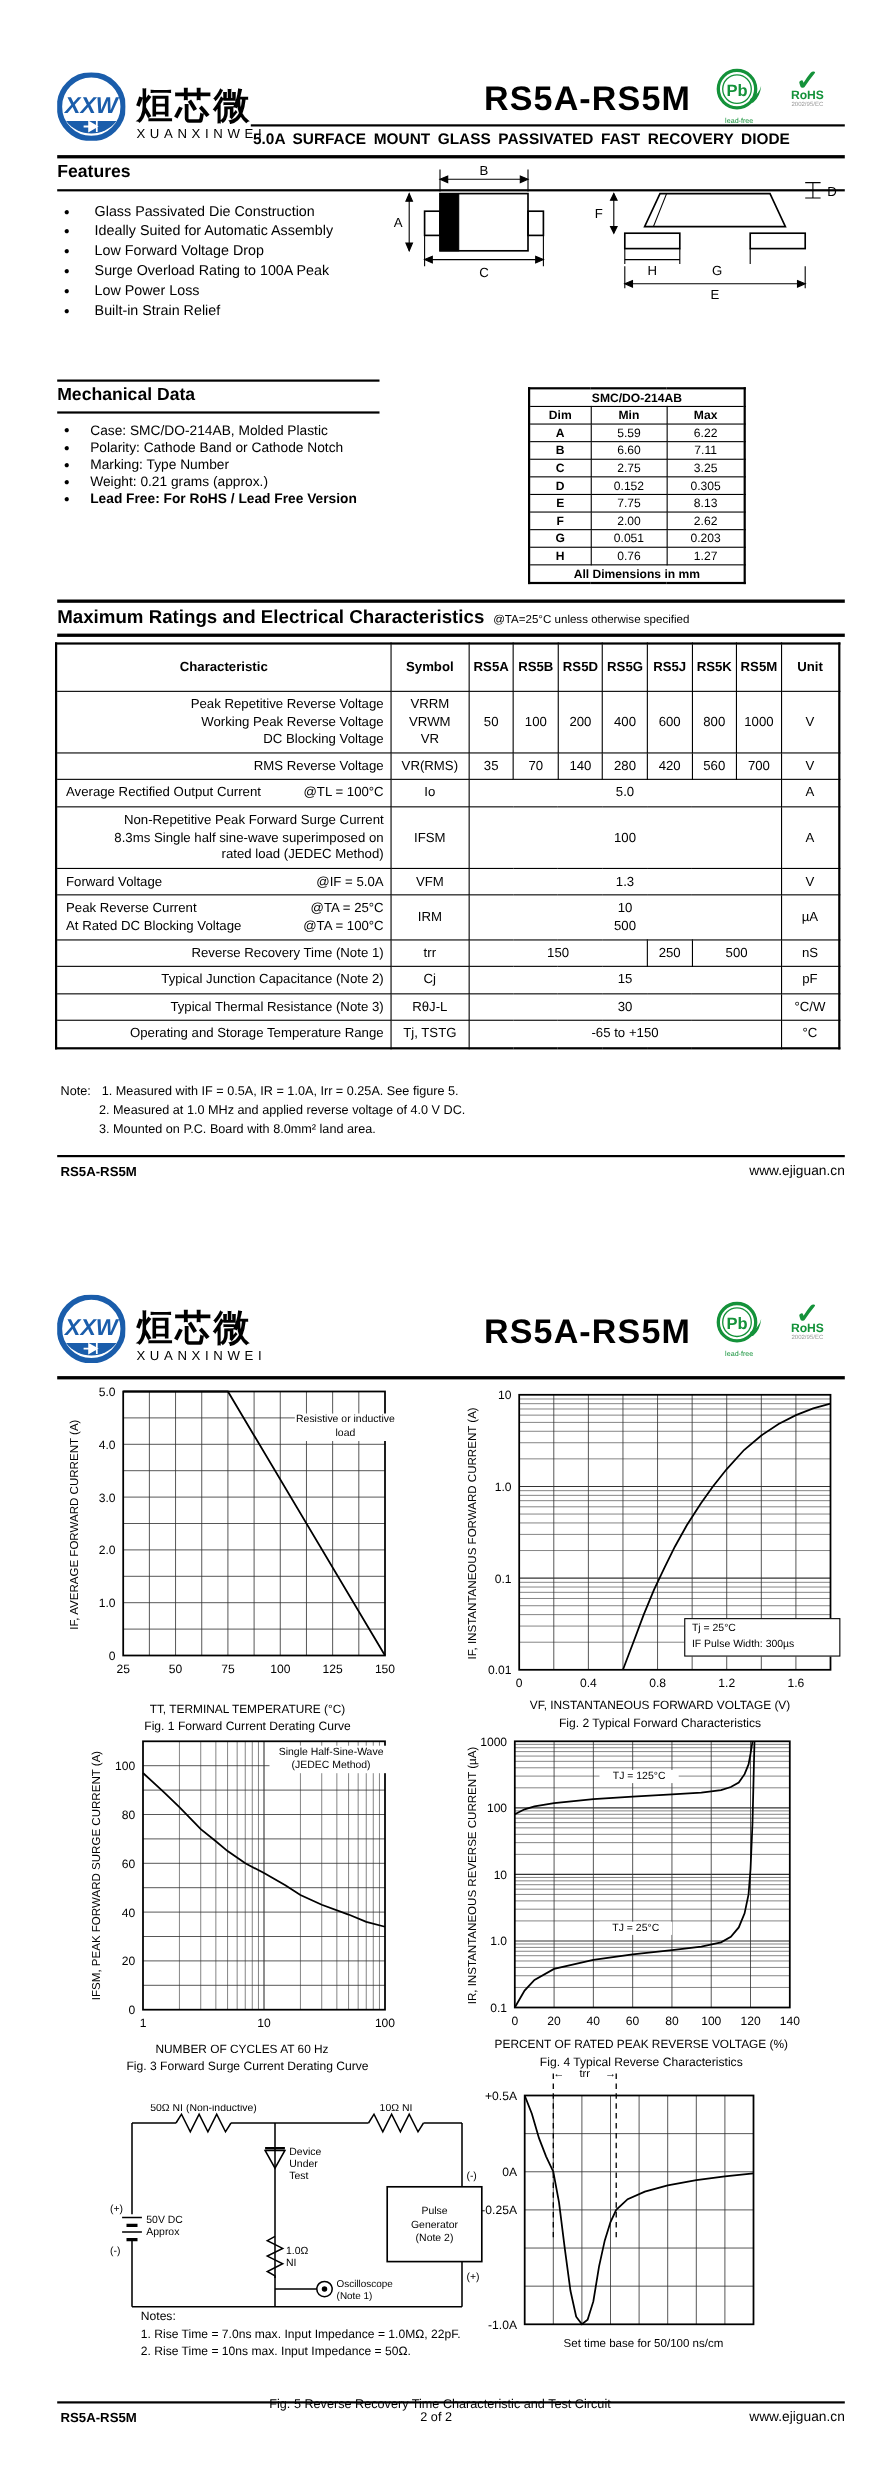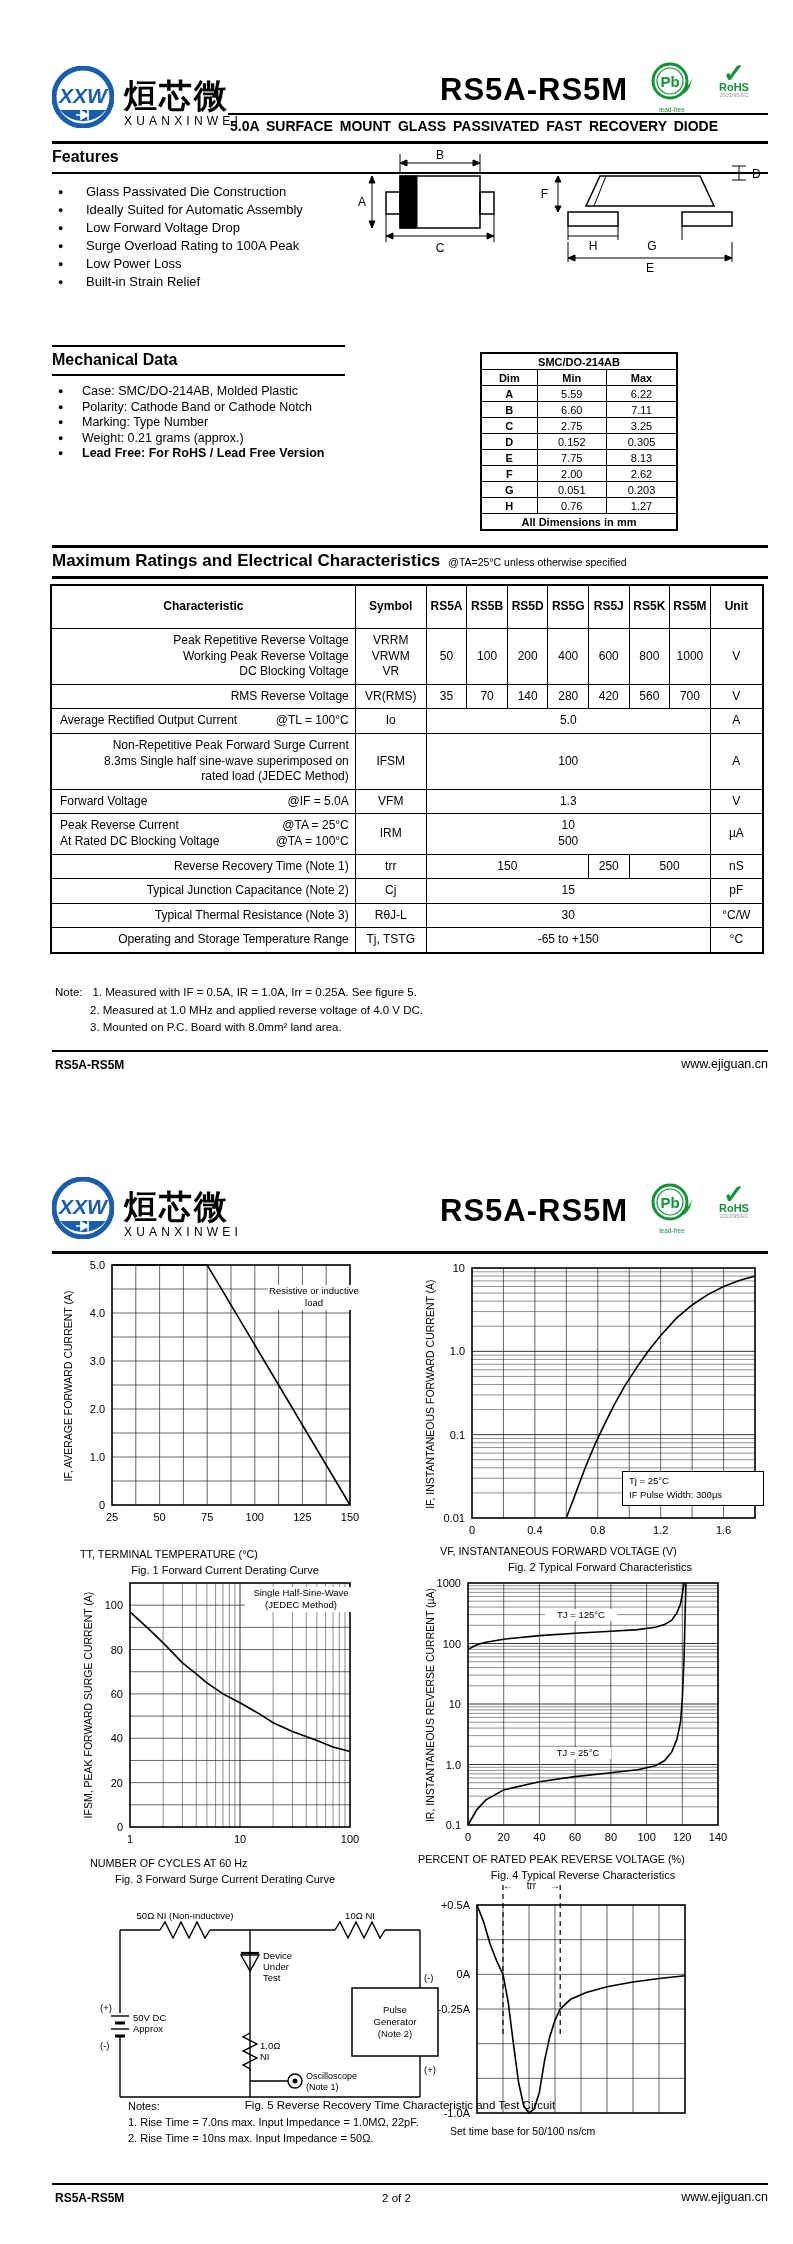--- a/index.html
+++ b/index.html
@@ -29,21 +29,21 @@
   table.ratings td{border:1px solid #000;text-align:center;padding:4px 2px;vertical-align:middle;line-height:1.3}
   table.ratings tr.head td{font-weight:bold;height:34px}
   table.ratings td.char{text-align:right;padding-left:8px;padding-right:6px}
   .cc{display:flex;justify-content:space-between}
   .notes{font-size:11.5px;line-height:17.5px}
   .notes .ind{margin-left:35px}
   .footer-left{font-weight:bold;font-size:12px}
   .footer-center{font-size:11.5px}
   .footer-right{font-size:12.5px}
   .ylab{position:absolute;transform:rotate(-90deg);transform-origin:0 0;text-align:center;font-size:10.5px;white-space:nowrap}
-  .xlab{position:absolute;text-align:left;font-size:10.8px}
+  .xlab{position:absolute;text-align:center;font-size:10.8px}
   .cap{position:absolute;text-align:center;font-size:11px}
   .ann{position:absolute;text-align:center;font-size:9.5px;background:#fff;line-height:1.3}
   .annbox{position:absolute;border:1px solid #000;background:#fff;font-size:9.5px;line-height:1.5;padding:2px 6px;text-align:left}
   .trr{position:absolute;display:flex;justify-content:space-between;align-items:center;font-size:10px}
   .badge-sub{font-size:6.5px;text-align:center;color:#14923a;margin-top:-2px}
   .rohs-wrap{text-align:center;color:#14923a;line-height:1}
   .rohs-check{font-size:26px;font-weight:bold}
   .rohs-txt{font-size:11px;font-weight:bold;margin-top:-4px}
   .rohs-sub{font-size:5.5px;color:#999}
 </style>
@@ -682,19 +682,19 @@
     <span>→</span>
   </div>
   <div class="xlab" style="left:450px;top:990px;width:270px;font-size:10.5px">Set time base for 50/100 ns/cm</div>
 
   <div class="abs" style="left:128px;top:963px;font-size:11px;line-height:16px">
     <div>Notes:</div>
     <div>1. Rise Time = 7.0ns max. Input Impedance = 1.0MΩ, 22pF.</div>
     <div>2. Rise Time = 10ns max. Input Impedance = 50Ω.</div>
   </div>
 
-  <div class="cap" style="left:150px;top:964px;width:500px;font-size:11.5px">Fig. 5 Reverse Recovery Time Characteristic and Test Circuit</div>
+  <div class="cap" style="left:150px;top:1045px;width:500px;font-size:11.5px">Fig. 5 Reverse Recovery Time Characteristic and Test Circuit</div>
 
   <div class="rule" style="left:52px;top:1048px;width:716px;height:2px"></div>
   <div class="abs footer-left" style="left:55px;top:1056px">RS5A-RS5M</div>
   <div class="abs footer-center" style="left:0;top:1057px;width:793px;text-align:center">2 of 2</div>
   <div class="abs footer-right" style="right:25px;top:1055px">www.ejiguan.cn</div>
 </div>
 
 </body></html>

